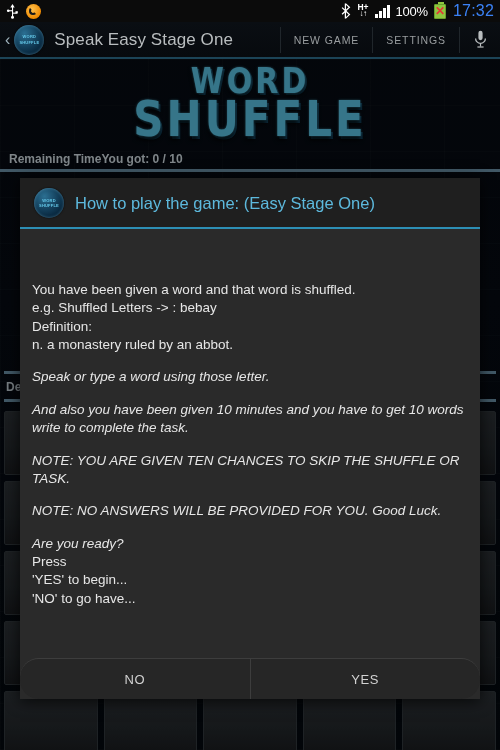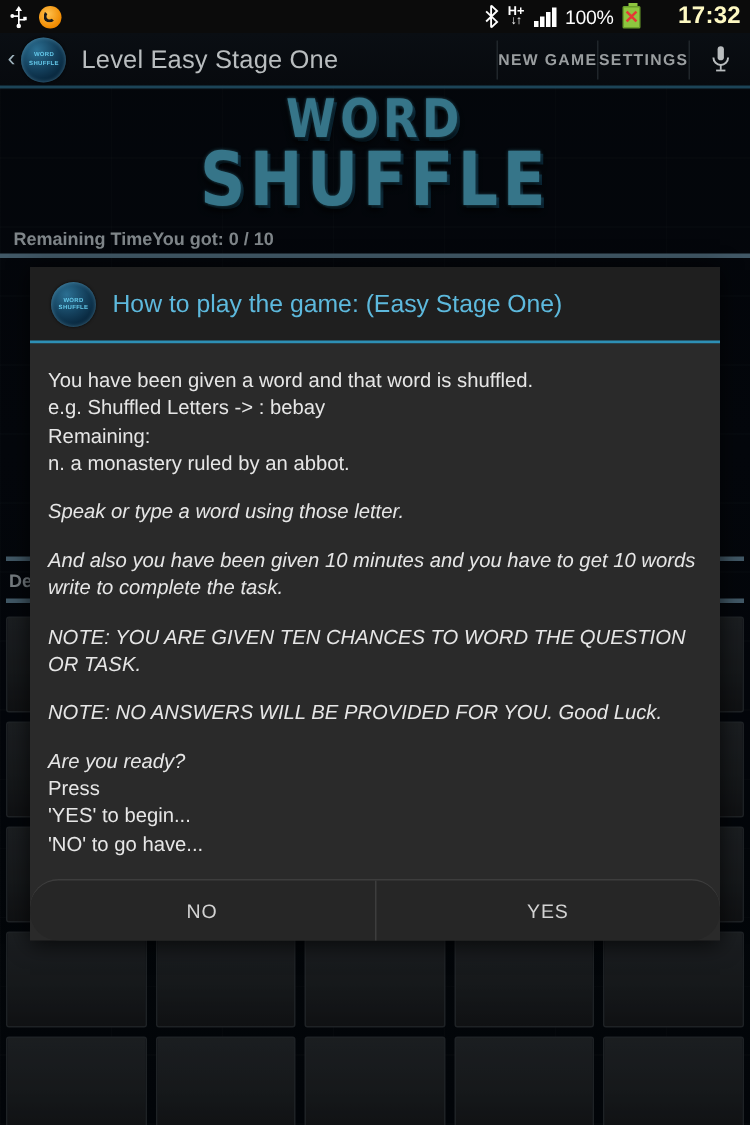--- a/index.html
+++ b/index.html
@@ -98,21 +98,21 @@
     content:"";
     position:absolute; top:-3px; left:3px;
     width:6px; height:2px; background:#8ec63f;
   }
   .battery .bolt {
     position:absolute; inset:0;
     color:#e53935; font-size:12px; font-weight:bold;
     display:flex; align-items:center; justify-content:center;
     line-height:1;
   }
-  .clock { font-size: 16px; color:#fef9c3; letter-spacing: 0.2px; margin-left:19px;font-weight:bold; }
+  .clock { font-size: 16px; color:#3b82f6; letter-spacing: 0.2px; margin-left:1px; }
 
   
   #action-bar {
     position: absolute;
     top: 22px; left: 0; right: 0;
     height: 37px;
     background: linear-gradient(180deg,#0a0e13 0%, #070a0e 100%);
     display: flex;
     align-items: center;
     box-sizing: border-box;
@@ -156,26 +156,25 @@
   .ab-actions {
     margin-left: auto;
     display: flex;
     align-items: center;
     height: 100%;
   }
   .ab-btn {
     color: #9a9ea0;
     font-size: 10.5px;
     letter-spacing: 0.9px;
-    padding: 0 0;
+    padding: 0 13px;
     height: 26px;
     display: flex;
     align-items: center;
     border-right: 1px solid #20262b;
-    font-weight: bold;
   }
   .ab-btn:first-child { border-left: 1px solid #20262b; }
   .ab-mic {
     width: 40px;
     height: 26px;
     display: flex;
     align-items: center;
     justify-content: center;
   }
 
@@ -272,20 +271,21 @@
   }
   #dialog {
     position: absolute;
     left: 20px;
     top: 178px;
     width: 460px;
     background: #2a2a2a;
     box-shadow: 0 2px 14px rgba(0,0,0,0.75);
     display: flex;
     flex-direction: column;
+    gap: 36px;
   }
   #dlg-header {
     display: flex;
     align-items: center;
     gap: 11px;
     padding: 10px 12px 9px 14px;
     border-bottom: 2px solid #2d8fb5;
     background: #1f1f1f;
   }
   #dlg-header .app-badge { width: 30px; height: 30px; }
@@ -386,45 +386,45 @@
       <div class="app-badge">
         <span>word</span>
         <span>shuffle</span>
       </div>
       <div id="dlg-title">How to play the game: (Easy Stage One)</div>
     </div>
 
     <div id="dlg-body">
       <p>You have been given a word and that word is shuffled.</p>
       <p>e.g. Shuffled Letters -&gt; : bebay</p>
-      <p>Remaining:</p>
+      <p>Definition:</p>
       <p>n. a monastery ruled by an abbot.</p>
       <p class="gap">Speak or type a word using those letter.</p>
       <p class="gap">And also you have been given 10 minutes and you have to get 10 words write to complete the task.</p>
-      <p class="gap">NOTE: YOU ARE GIVEN TEN CHANCES TO WORD THE QUESTION OR TASK.</p>
+      <p class="gap">NOTE: YOU ARE GIVEN TEN CHANCES TO SKIP THE SHUFFLE OR TASK.</p>
       <p class="gap">NOTE: NO ANSWERS WILL BE PROVIDED FOR YOU. Good Luck.</p>
       <p class="gap">Are you ready?</p>
       <p>Press</p>
       <p>'YES' to begin...</p>
       <p>'NO' to go have...</p>
     </div>
 
     <div id="dlg-buttons">
       <div class="dlg-btn">NO</div>
       <div class="dlg-btn">YES</div>
     </div>
   </div>
 
   <div id="action-bar">
     <div class="back-chevron">‹</div>
     <div class="app-badge">
       <span>word</span>
       <span>shuffle</span>
     </div>
-    <div id="ab-title">Level Easy Stage One</div>
+    <div id="ab-title">Speak Easy Stage One</div>
     <div class="ab-actions">
       <div class="ab-btn">NEW GAME</div>
       <div class="ab-btn">SETTINGS</div>
       <div class="ab-mic">
         <svg width="13" height="19" viewBox="0 0 13 19" aria-hidden="true">
           <rect x="4.4" y="0.8" width="4.2" height="9.4" rx="2.1" fill="#b9bdbf"></rect>
           <path d="M1.6 8.4a4.9 4.9 0 0 0 9.8 0" fill="none" stroke="#b9bdbf" stroke-width="1.3"></path>
           <rect x="5.9" y="13.2" width="1.2" height="3.4" fill="#b9bdbf"></rect>
           <rect x="3.4" y="16.4" width="6.2" height="1.2" fill="#b9bdbf"></rect>
         </svg>

